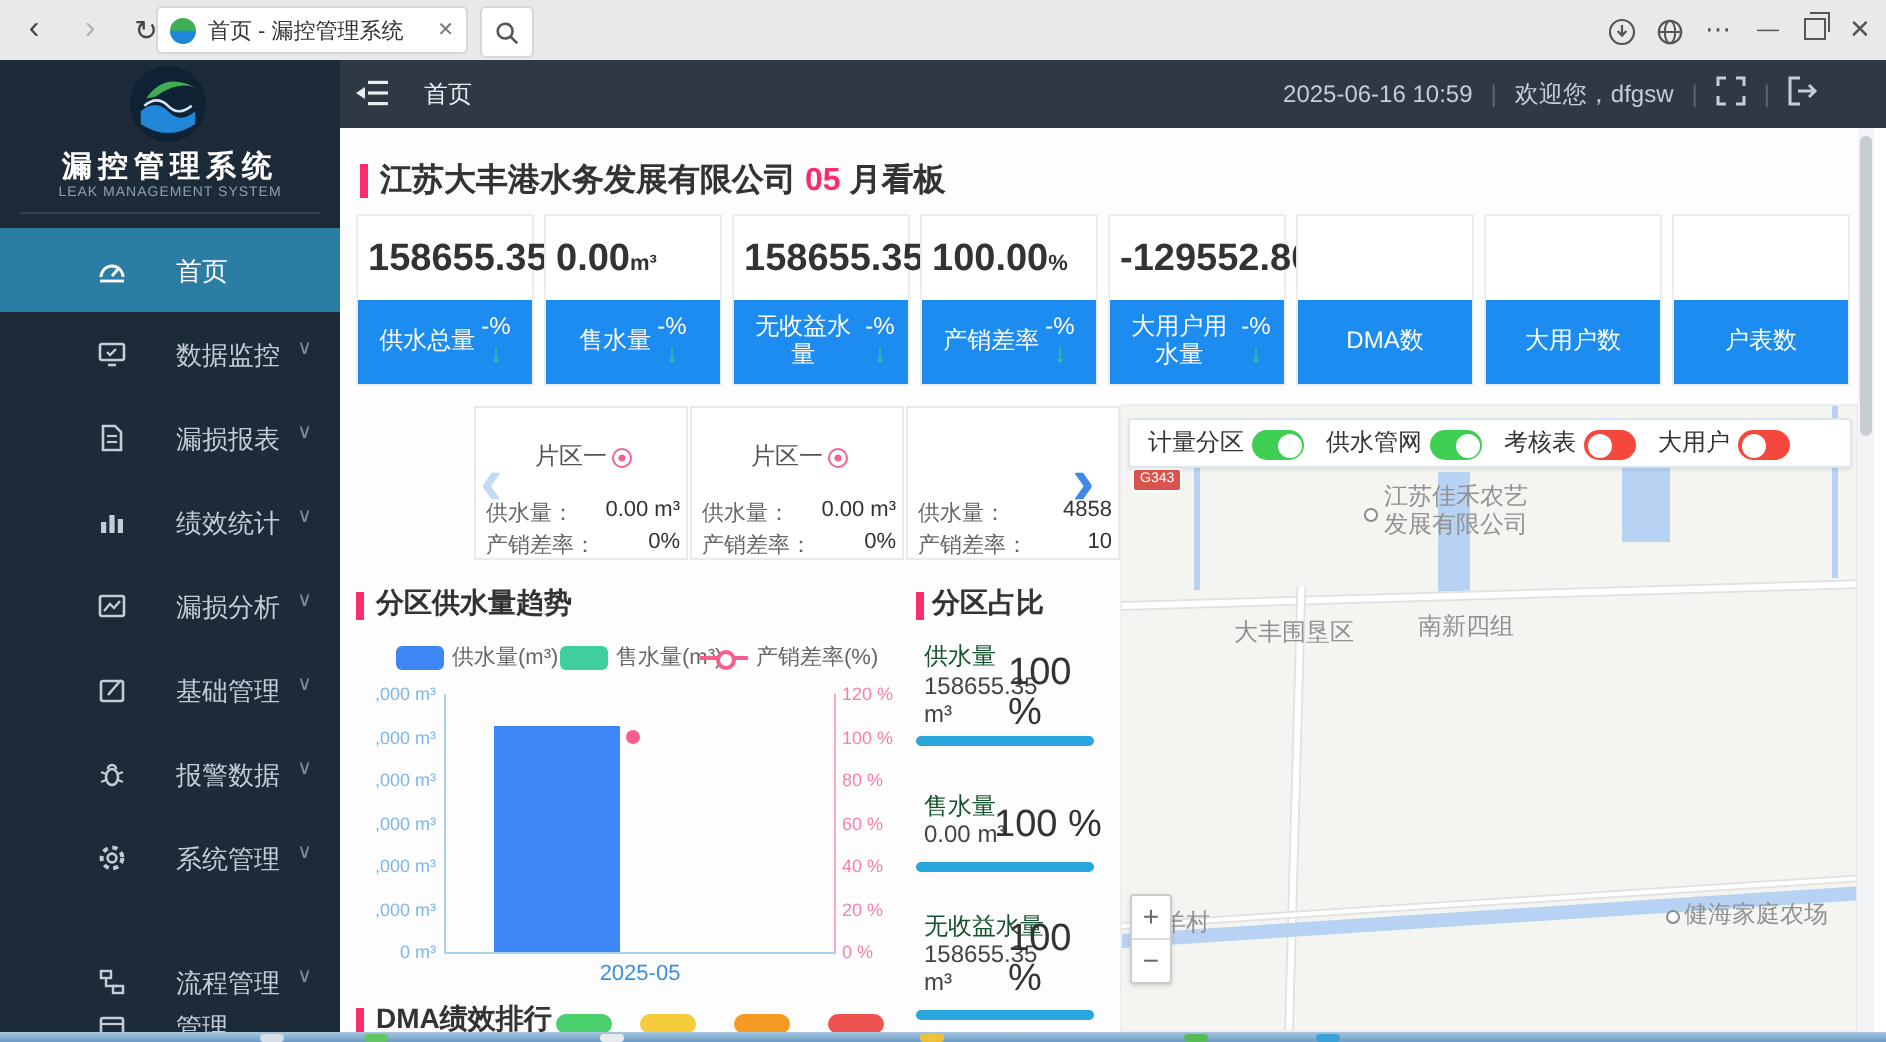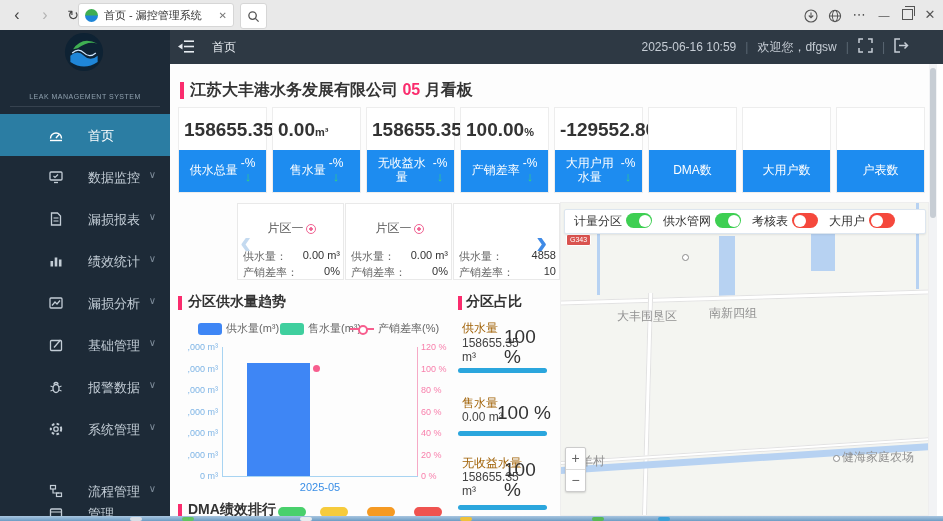--- a/index.html
+++ b/index.html
@@ -52,34 +52,34 @@
   .zc-row{position:absolute;left:5px;width:97px;font-size:11px;color:#666;display:flex;justify-content:space-between;white-space:nowrap;overflow:hidden}
   .zc-row .v{color:#333}
   .zicon{display:inline-block;width:8px;height:8px;border:1px solid #f06292;border-radius:50%;background:radial-gradient(circle,#f06292 1.5px,transparent 2px);vertical-align:middle;margin-left:2px}
   .car-chev{position:absolute;font-size:34px;font-weight:bold;line-height:34px;cursor:pointer;z-index:5}
   .leg-item{position:absolute;top:321px;display:flex;align-items:center;gap:4px;font-size:11px;color:#666;cursor:pointer}
   .leg-sw{width:24px;height:12px;border-radius:3px}
   .leg-line{position:relative;width:24px;height:2px;background:#f75e8e}
   .leg-line:after{content:"";position:absolute;left:8px;top:-3px;width:6px;height:6px;border:2px solid #f75e8e;border-radius:50%;background:#fff}
   .ltick{position:absolute;left:176px;width:42px;text-align:right;font-size:9px;color:#7fb5e6;white-space:nowrap}
   .rtick{position:absolute;left:421px;width:36px;font-size:9px;color:#f87fab;white-space:nowrap;overflow:hidden}
-  .prop-lab{position:absolute;font-size:12px;color:#a16207;white-space:nowrap}
+  .prop-lab{position:absolute;font-size:12px;color:#14532d;white-space:nowrap}
   .prop-val{position:absolute;font-size:12px;color:#444;white-space:nowrap}
   .prop-pct{position:absolute;font-size:19px;color:#333;line-height:20px}
   .prop-bar{position:absolute;left:458px;width:89px;height:5px;border-radius:3px;background:#2ba6dd}
   .pill{position:absolute;top:507px;width:28px;height:10px;border-radius:5px}
   
   .map{left:560px;top:202px;width:369px;height:314px;background:#f4f5f1;overflow:hidden;border:1px solid #eee;box-sizing:border-box;cursor:grab}
   .road{position:absolute;background:#fff;border-top:1px solid #e2e2e2;border-bottom:1px solid #e2e2e2;box-sizing:border-box}
   .vroad{position:absolute;background:#fff;border-left:1px solid #e2e2e2;border-right:1px solid #e2e2e2;box-sizing:border-box}
   .water{position:absolute;background:#b7d2f2}
   .maplab{position:absolute;font-size:12px;color:#919191;white-space:nowrap}
   .mapdot{position:absolute;width:5px;height:5px;border:1px solid #8a8a8a;border-radius:50%;background:#fff}
   .togglebar{position:absolute;left:3px;top:6px;width:362px;height:25px;background:#fff;border:1px solid #dde6ef;border-radius:2px;display:flex;align-items:center;gap:11px;padding-left:9px;box-sizing:border-box;box-shadow:0 1px 2px rgba(0,0,0,.08);z-index:6}
-  .tg{display:flex;align-items:flex-start;gap:4px;font-size:12px;color:#333}
+  .tg{display:flex;align-items:flex-end;gap:4px;font-size:12px;color:#333}
   .switch{width:26px;height:15px;border-radius:8px;position:relative;cursor:pointer}
   .switch.on{background:#3ecf52}
   .switch.off{background:#f5483c}
   .switch .knob{position:absolute;top:1.5px;width:12px;height:12px;border-radius:50%;background:#fff}
   .switch.on .knob{right:1.5px}
   .switch.off .knob{left:1.5px}
   .zoomctl{position:absolute;left:4px;top:244px;width:19px;background:#fff;border:1px solid #ccc;border-radius:2px;box-shadow:0 1px 2px rgba(0,0,0,.15);z-index:6}
   .zoomctl div{height:21px;line-height:21px;text-align:center;font-size:14px;color:#666;cursor:pointer}
   .zoomctl div:first-child{border-bottom:1px solid #ddd}
   .badge{position:absolute;left:5px;top:31px;background:#d9534f;color:#fff;font-size:7px;line-height:10px;padding:0 3px;border-radius:2px;border:1px solid #fff;z-index:4}
@@ -165,20 +165,21 @@
 
   <div class="abs sidebar">
     <span class="abs" style="left:64px;top:2px">
       <svg width="40" height="40" viewBox="0 0 44 44">
           <circle cx="22" cy="22" r="21" fill="#0e2233"></circle>
           <path d="M10 19 Q20 4 37 13 Q27 9 15 18 Z" fill="#3fae52"></path>
           <path d="M7 26 q8 -7 15 0 q7 7 15 0 l0 7 q-15 10 -30 0 Z" fill="#1f86d8"></path>
           <path d="M9 23 q7 -6 13 0 q6 6 13 0" stroke="#cfe8ff" fill="none" stroke-width="1.4"></path>
         </svg>
     </span>
+    <div class="sb-title">漏控管理系统</div>
     <div class="sb-sub">LEAK MANAGEMENT SYSTEM</div>
     <div class="sb-div"></div>
 
     <div class="mi active" style="top:84px">
       <span class="ic">
           <svg viewBox="0 0 16 16">
             <path d="M2.5 11.5a5.5 5.5 0 0 1 11 0" fill="none" stroke="#fff" stroke-width="1.4"></path>
             <line x1="8" y1="11" x2="11" y2="7.5" stroke="#fff" stroke-width="1.4"></line>
             <line x1="2" y1="13.5" x2="14" y2="13.5" stroke="#fff" stroke-width="1.4"></line>
           </svg>
@@ -470,20 +471,24 @@
     <div class="water" style="left:250px;top:24px;width:24px;height:44px"></div>
     <div class="water" style="left:355px;top:0;width:3px;height:86px"></div>
     <div class="road" style="left:-6px;top:92px;width:382px;height:5px;transform:rotate(-1.7deg)"></div>
     <div class="vroad" style="left:84px;top:90px;width:5px;height:228px;transform:rotate(1.6deg)"></div>
     <div class="road" style="left:-6px;top:246px;width:382px;height:4px;transform:rotate(-3.7deg)"></div>
     <div class="water" style="left:-6px;top:252px;width:382px;height:7px;transform:rotate(-3.7deg)"></div>
 
     <span class="badge">G343</span>
 
     <span class="mapdot" style="left:121px;top:51px"></span>
+    <div class="maplab" style="left:131px;top:38px;line-height:14px">
+      <div>江苏佳禾农艺</div>
+        <div>发展有限公司</div>
+    </div>
     <div class="maplab" style="left:56px;top:105px">大丰围垦区</div>
     <div class="maplab" style="left:148px;top:102px">南新四组</div>
     <div class="maplab" style="left:20px;top:250px">羊村</div>
     <span class="mapdot" style="left:272px;top:252px"></span>
     <div class="maplab" style="left:281px;top:246px">健海家庭农场</div>
 
     <div class="togglebar">
       <span class="tg">
         <span>计量分区</span>
         <span class="switch on">

